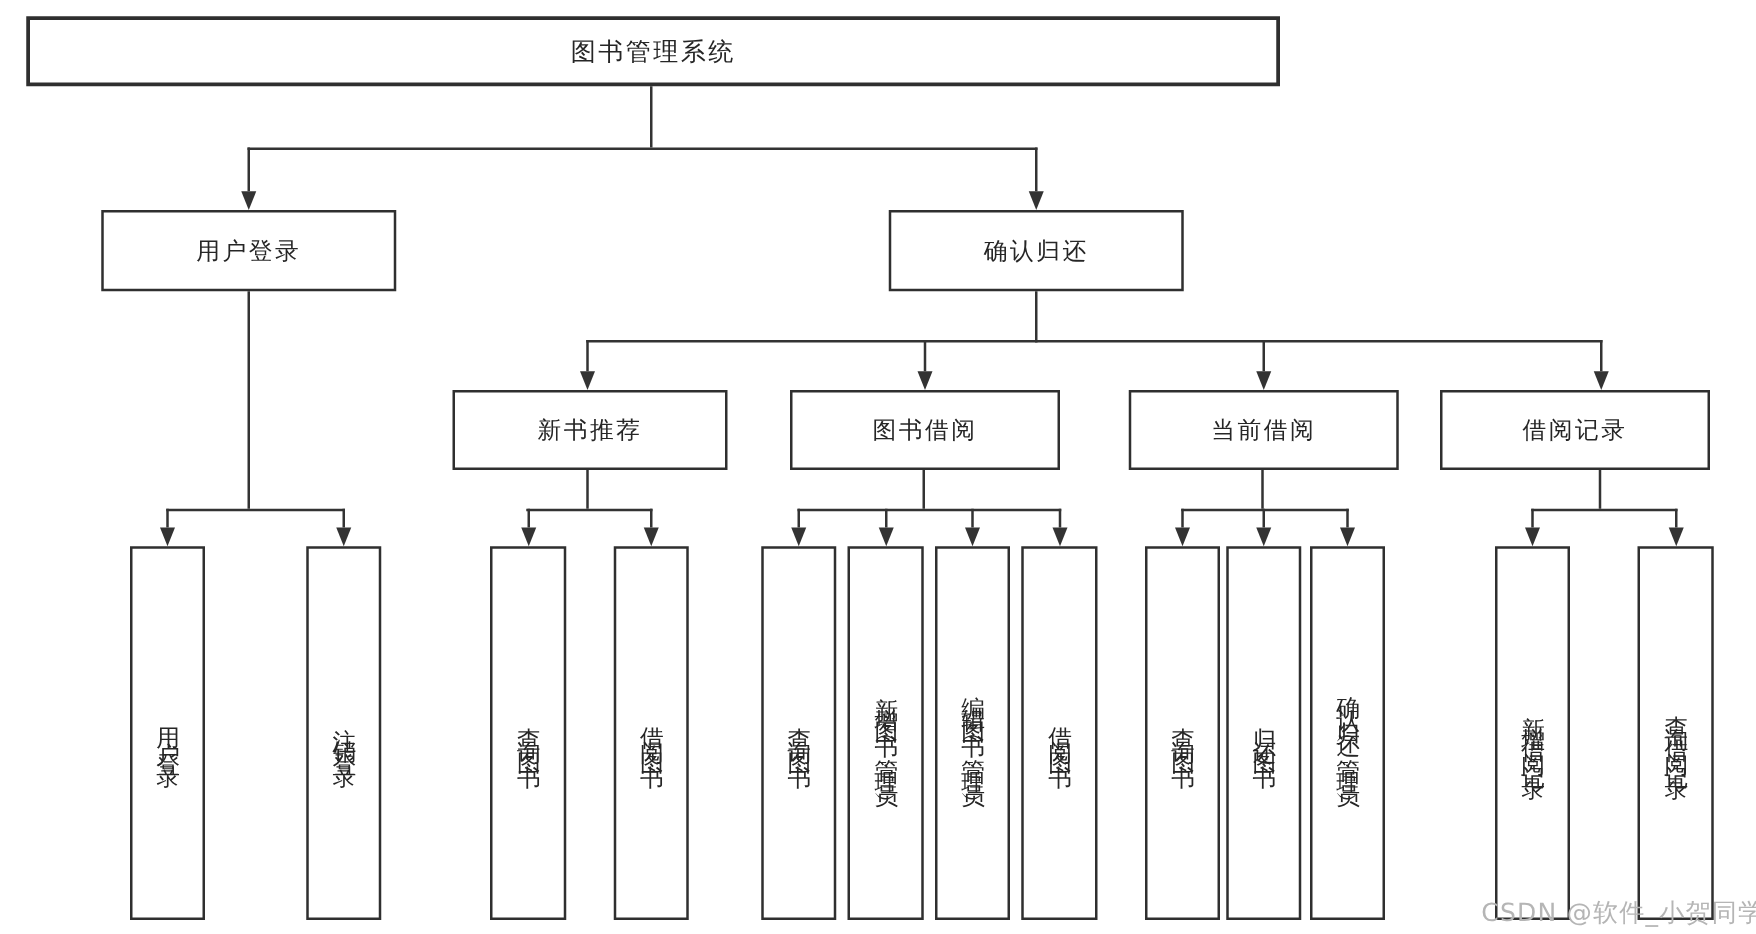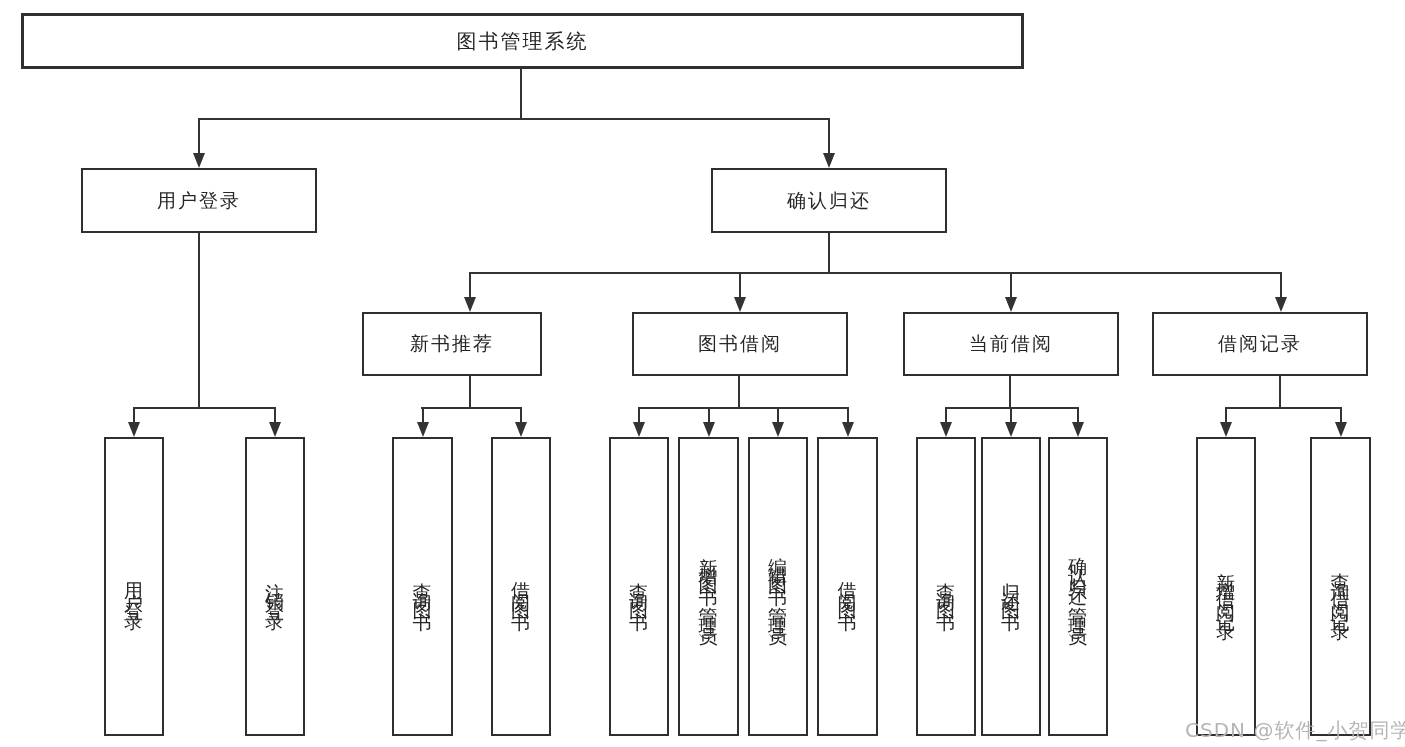--- a/index.html
+++ b/index.html
@@ -50,21 +50,21 @@
     <span>图书管理系统</span>
   </div>
 
   <div class="node" style="left:81px;top:168px;width:236px;height:65px">
     <span>用户登录</span>
   </div>
   <div class="node" style="left:711px;top:168px;width:236px;height:65px">
     <span>确认归还</span>
   </div>
 
-  <div class="node" style="left:362px;top:312px;width:180px;height:64px">
+  <div class="node" style="left:362px;top:312px;width:220px;height:64px">
     <span>新书推荐</span>
   </div>
   <div class="node" style="left:632px;top:312px;width:216px;height:64px">
     <span>图书借阅</span>
   </div>
   <div class="node" style="left:903px;top:312px;width:216px;height:64px">
     <span>当前借阅</span>
   </div>
   <div class="node" style="left:1152px;top:312px;width:216px;height:64px">
     <span>借阅记录</span>

